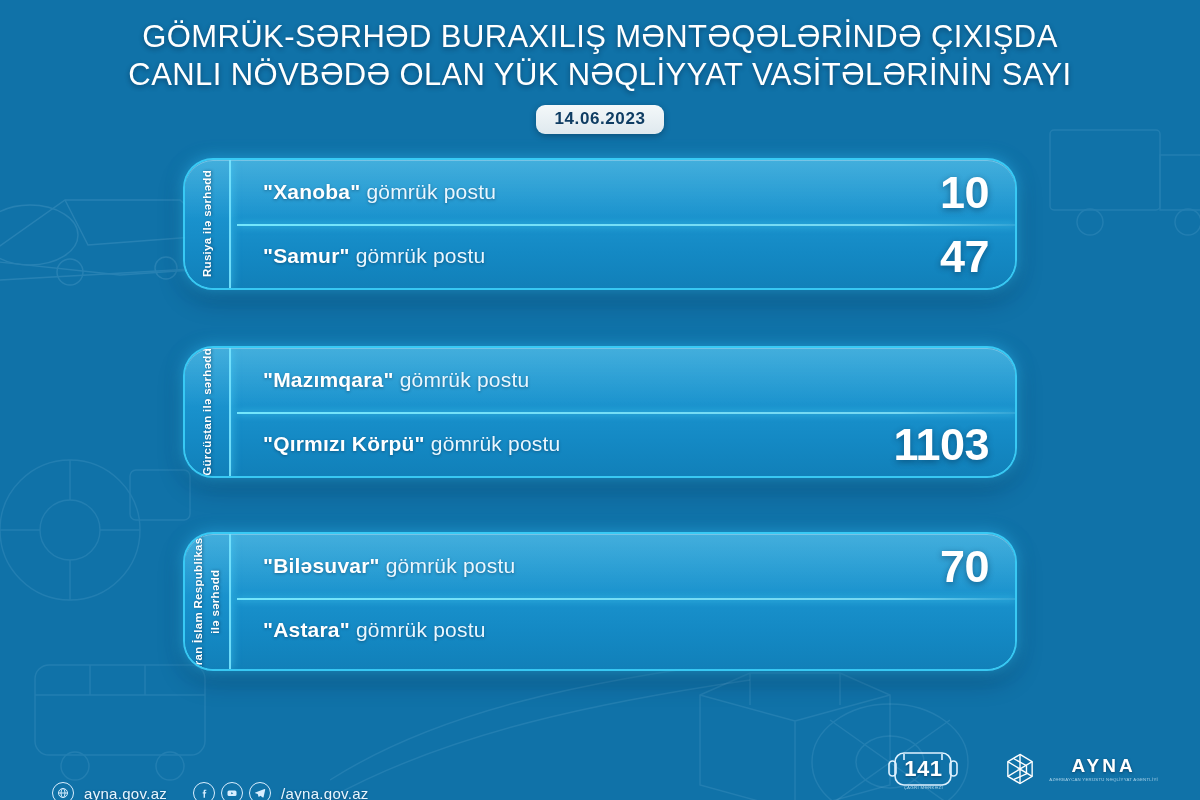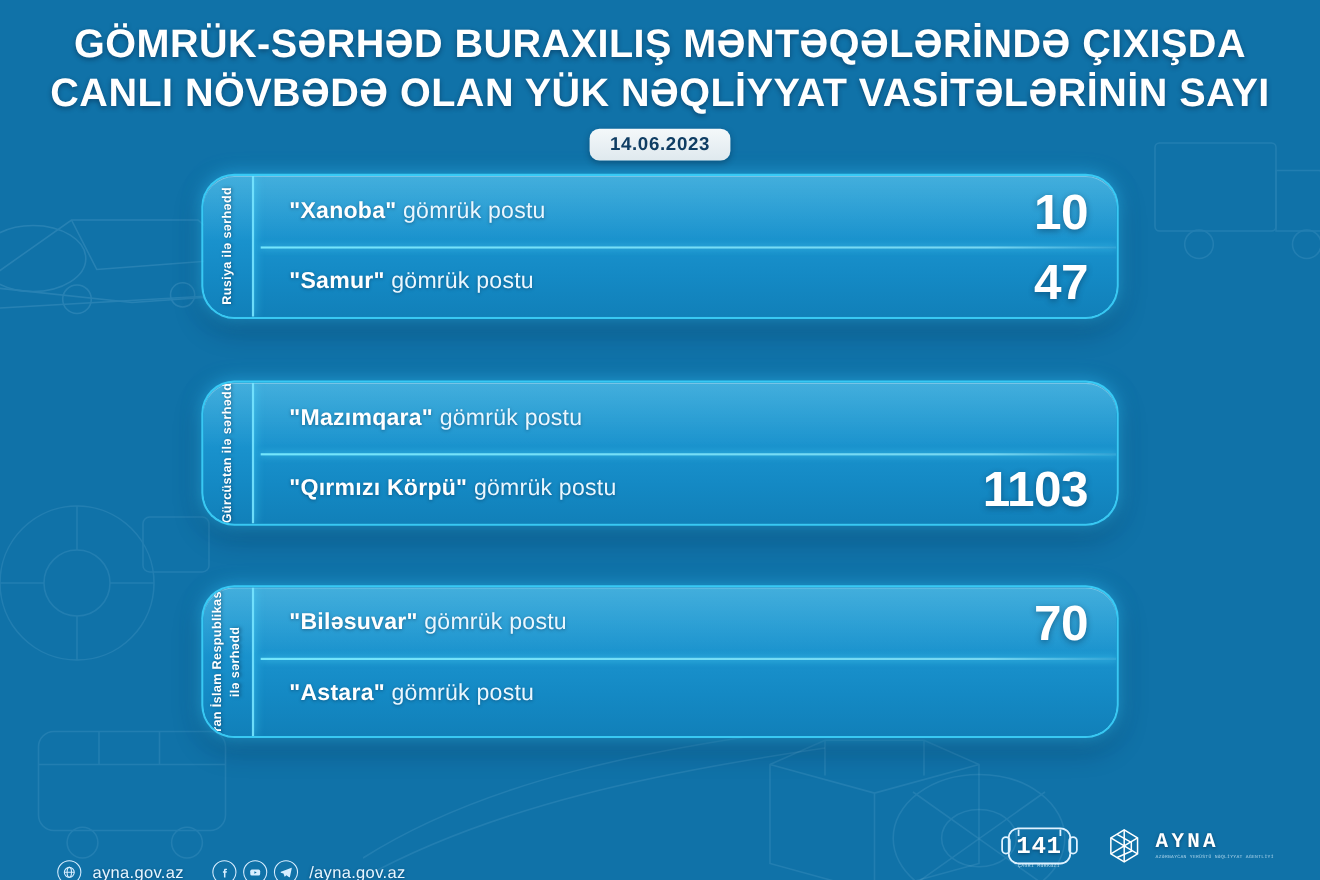--- a/index.html
+++ b/index.html
@@ -18,22 +18,22 @@
       linear-gradient(180deg,#14719f 0%, #0f76ad 28%, #0c6fa4 62%, #0a628f 100%);
     overflow:hidden;
   }
   
   .wm{position:absolute;opacity:.13;stroke:#bfe8ff;fill:none;stroke-width:1.4;pointer-events:none;}
   .wm2{opacity:.10;}
 
   
   .header{position:absolute;left:0;right:0;top:18px;text-align:center;z-index:5;}
   .title{
-    color:#ffffff;font-weight:bold;
-    font-size:36px;line-height:1.22;letter-spacing:.4px;
+    color:#ffffff;font-weight:normal;
+    font-size:31px;line-height:1.22;letter-spacing:.4px;
     text-shadow:0 2px 5px rgba(0,25,50,.45);
     margin:0;padding:0 40px;
   }
   .title .l2{display:block;}
   .datewrap{margin-top:11px;}
   .date-badge{
     display:inline-block;
     background:linear-gradient(180deg,#f4f8fa 0%, #dfe9ee 100%);
     color:#0f3d63;font-weight:bold;font-size:17px;letter-spacing:.6px;
     padding:4px 18px 5px;border-radius:9px;
@@ -109,39 +109,39 @@
   .f-item{display:flex;align-items:center;gap:10px;}
   .f-text{color:#e9f6ff;font-size:15px;letter-spacing:.3px;
           text-shadow:0 1px 3px rgba(0,25,50,.45);}
   .cicon{
     width:20px;height:20px;border-radius:50%;
     border:1.6px solid #d8eeff;display:flex;align-items:center;justify-content:center;
     color:#d8eeff;flex:0 0 auto;
   }
   .cicon svg{display:block;}
   .f-social{display:flex;align-items:center;gap:6px;}
-  .f-right{margin-left:auto;display:flex;align-items:center;gap:20px;padding-right:42px;font-family:Liberation Mono, monospace;}
+  .f-right{margin-left:auto;display:flex;align-items:center;gap:40px;padding-right:42px;}
 
   .badge141{
     position:relative;width:74px;height:40px;
     display:flex;align-items:center;justify-content:center;
   }
   .badge141 .b-txt{
     color:#ffffff;font-weight:bold;font-size:22px;letter-spacing:.5px;
     text-shadow:0 1px 3px rgba(0,25,50,.5);
   }
   .badge141 .b-sub{
     position:absolute;bottom:-1px;left:0;right:0;text-align:center;
     color:rgba(225,245,255,.75);font-size:4.4px;letter-spacing:.3px;
   }
   .ayna{display:flex;align-items:center;gap:9px;}
   .ayna-mark{width:40px;height:34px;flex:0 0 auto;}
   .ayna-txt{display:flex;flex-direction:column;line-height:1;}
   .ayna-name{color:#ffffff;font-weight:bold;font-size:19px;letter-spacing:3px;
-             text-shadow:0 1px 3px rgba(0,25,50,.5);}
+             text-shadow:0 1px 3px rgba(0,25,50,.5);text-align:center;}
   .ayna-sub{color:rgba(220,242,255,.72);font-size:4.3px;letter-spacing:.25px;margin-top:3px;}
 </style>
 </head>
 <body>
 
 <div id="stage">
 
   <svg class="wm" style="left:-30px;top:140px;" width="260" height="170" viewBox="0 0 260 170" aria-hidden="true">
     <path d="M10 120 L95 60 L210 60 L250 95 L250 128 L150 135 Z"></path>
     <path d="M95 60 L118 105 L250 95"></path>

